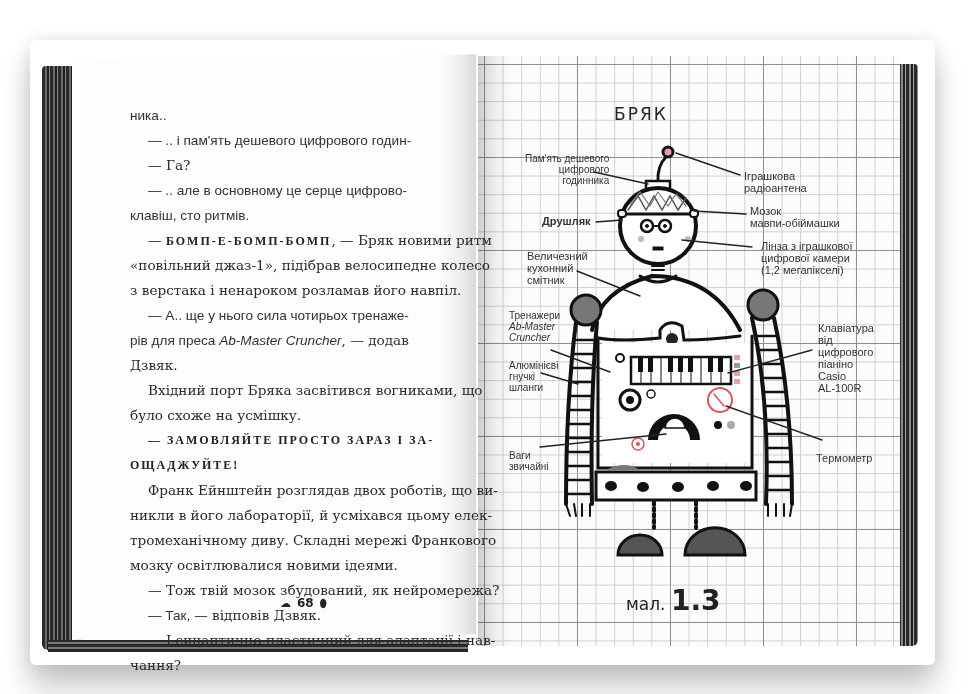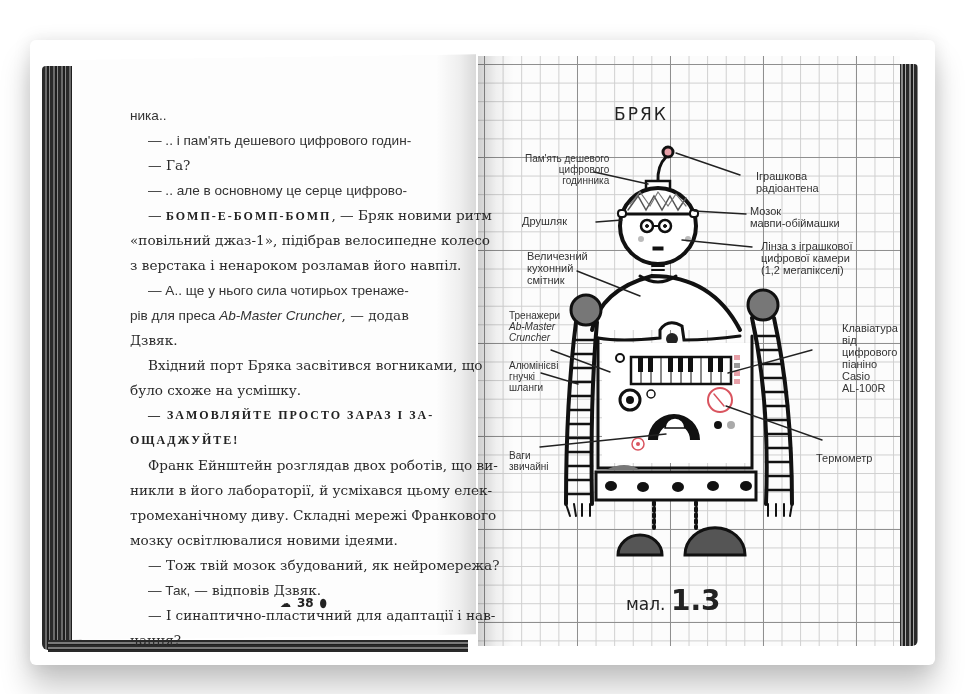--- a/index.html
+++ b/index.html
@@ -51,20 +51,21 @@
 <div class="edge-right"></div>
 
 <div class="page-left"></div>
 <div class="page-right"></div>
 
 <div class="text" id="left-text">
     <div class="line sans">ника..</div>
     <div class="line sans ind">— .. і пам'ять дешевого цифрового годин-</div>
     <div class="line ind">— Га?</div>
     <div class="line sans ind">— .. але в основному це серце цифрово-</div>
+    <div class="line sans">клавіш, сто ритмів.</div>
     <div class="line ind"><span>— </span><span class="tech">БОМП-Е-БОМП-БОМП</span><span>, — Бряк новими ритм</span></div>
     <div class="line ">«повільний джаз-1», підібрав велосипедне колесо</div>
     <div class="line ">з верстака і ненароком розламав його навпіл.</div>
     <div class="line sans ind">— А.. ще у нього сила чотирьох тренаже-</div>
     <div class="line sans"><span>рів для преса </span><span class="ital">Ab-Master Cruncher</span><span style="font-family: &quot;DejaVu Serif&quot;, serif;">, — додав</span></div>
     <div class="line ">Дзвяк.</div>
     <div class="line ind">Вхідний порт Бряка засвітився вогниками, що</div>
     <div class="line ">було схоже на усмішку.</div>
     <div class="line tech ind">— ЗАМОВЛЯЙТЕ ПРОСТО ЗАРАЗ І ЗА-</div>
     <div class="line tech">ОЩАДЖУЙТЕ!</div>
@@ -72,21 +73,21 @@
     <div class="line ">никли в його лабораторії, й усміхався цьому елек-</div>
     <div class="line ">тромеханічному диву. Складні мережі Франкового</div>
     <div class="line ">мозку освітлювалися новими ідеями.</div>
     <div class="line ind">— Тож твій мозок збудований, як нейромережа?</div>
     <div class="line ind"><span class="sans">— Так, </span><span>— відповів Дзвяк.</span></div>
     <div class="line ind">— І синаптично-пластичний для адаптації і нав-</div>
     <div class="line ">чання?</div>
   </div>
 
 <div class="folio">
-  <span class="orn">☁</span><span>38</span><span class="orn">⬮</span>
+  <span class="orn">☁</span><span>68</span><span class="orn">⬮</span>
 </div>
 
 <div class="diag-title">БРЯК</div>
 
 <svg class="robot" width="970" height="694">
   <g stroke="#111" fill="none" stroke-linecap="round">
 
     <g>
       <circle cx="668" cy="152" r="5" fill="#e7a0a8" stroke="#111" stroke-width="3"></circle>
       <path d="M666 157 Q657 166 658 182" stroke-width="3"></path>
@@ -205,25 +206,25 @@
       <path d="M726 406 L822 440"></path>
     </g>
   </g>
 </svg>
 
 <div class="lbl" style="left:525px;top:153px;text-align:right;">
   <div>Пам'ять дешевого</div>
   <div style="padding-left:20px">цифрового</div>
   <div style="padding-left:20px">годинника</div>
 </div>
-<div class="lbl r" style="left:744px;top:170px;margin-left:12px;">
+<div class="lbl r" style="left:744px;top:170px;">
   <div>Іграшкова</div>
   <div>радіоантена</div>
 </div>
-<div class="lbl r" style="left:522px;top:215px;">
+<div class="lbl r" style="left:542px;top:215px;font-weight:bold;">
   <div>Друшляк</div>
 </div>
 <div class="lbl r" style="left:750px;top:205px;">
   <div>Мозок</div>
   <div>мавпи-обіймашки</div>
 </div>
 <div class="lbl r" style="left:761px;top:240px;">
   <div>Лінза з іграшкової</div>
   <div>цифрової камери</div>
   <div>(1,2 мегапікселі)</div>
@@ -236,21 +237,21 @@
 <div class="lbl" style="left:509px;top:310px;">
   <div>Тренажери</div>
   <div style="font-style:italic">Ab-Master</div>
   <div style="font-style:italic">Cruncher</div>
 </div>
 <div class="lbl" style="left:509px;top:360px;">
   <div>Алюмінієві</div>
   <div>гнучкі</div>
   <div>шланги</div>
 </div>
-<div class="lbl r" style="left:818px;top:322px;padding-left:24px;">
+<div class="lbl r" style="left:818px;top:322px;">
   <div>Клавіатура</div>
   <div>від</div>
   <div>цифрового</div>
   <div>піаніно</div>
   <div>Casio</div>
   <div>AL-100R</div>
 </div>
 <div class="lbl" style="left:509px;top:450px;">
   <div>Ваги</div>
   <div>звичайні</div>

